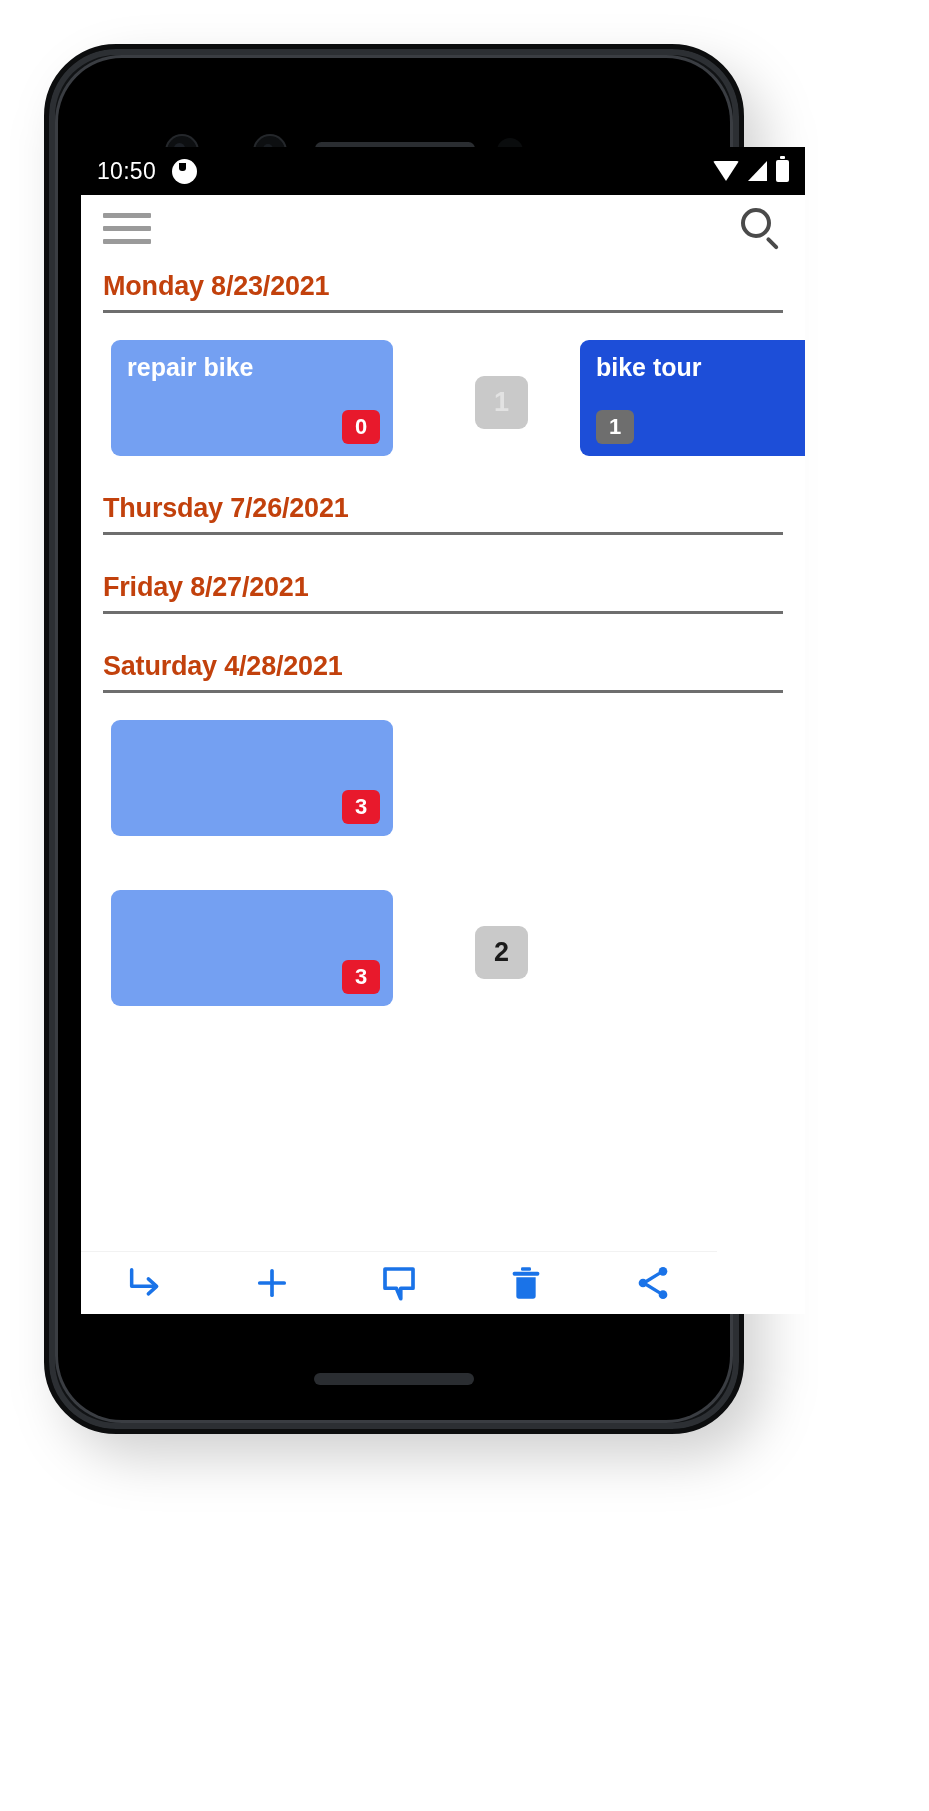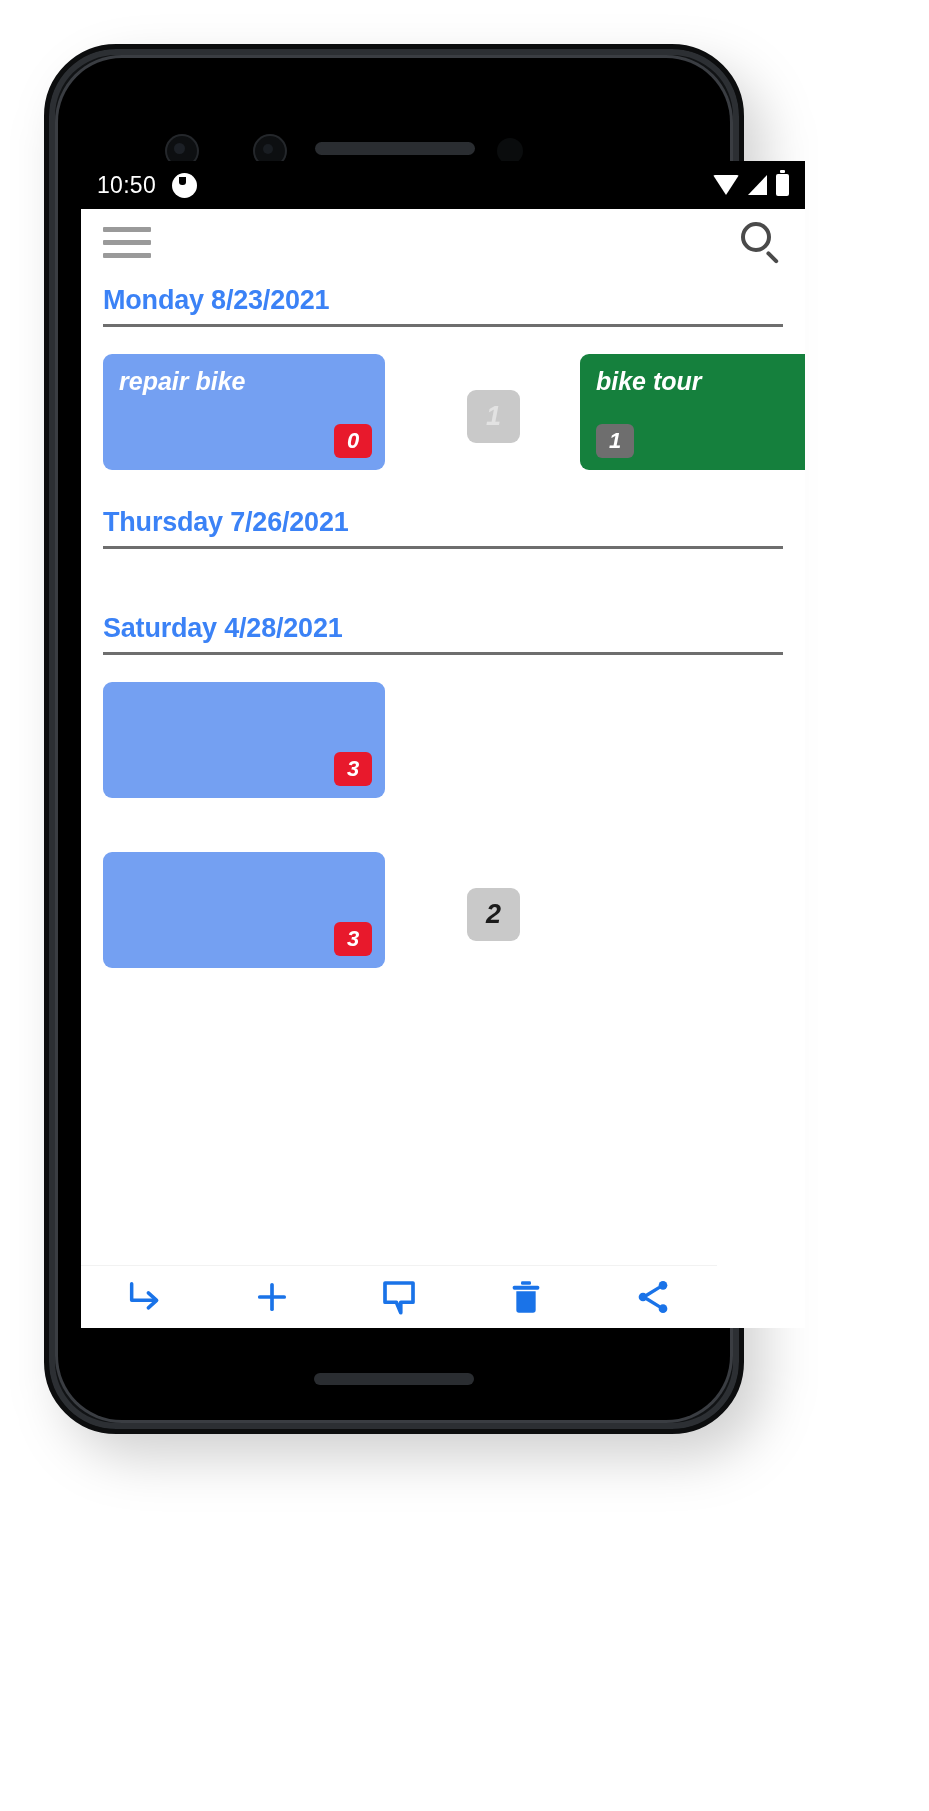--- a/index.html
+++ b/index.html
@@ -47,21 +47,21 @@
   #cam-1 .pupil{position:absolute;left:7px;top:7px;width:11px;height:11px;border-radius:50%;background:#1c2026;}
   #cam-2{left:206px;top:2px;width:30px;height:30px;background:#0d0f11;box-shadow:0 0 0 2px #24272b;}
   #cam-2 .pupil{position:absolute;left:8px;top:8px;width:10px;height:10px;border-radius:50%;background:#191d22;}
   #speaker{left:266px;top:8px;width:160px;height:13px;border-radius:7px;background:#2a2d31;}
   #cam-3{left:448px;top:4px;width:26px;height:26px;background:#0a0c0d;}
   
   #bottom-bar{position:absolute;left:50%;transform:translateX(-50%);bottom:44px;width:160px;height:12px;border-radius:6px;background:#2a2d31;}
 
   
   #screen{
-    position:absolute;left:32px;top:112px;
+    position:absolute;left:32px;top:98px;
     width:724px;height:1167px;
     background:#ffffff;
     overflow:hidden;
   }
 
   
   #status-bar{
     height:48px;background:#000;color:#fff;
     display:flex;align-items:center;
     padding:0 16px;box-sizing:border-box;
@@ -112,37 +112,36 @@
 
   
   #list{
     height:calc(1167px - 48px - 66px - 62px);
     overflow:hidden;position:relative;
   }
   .day-header{
     margin:0 22px;
     padding:10px 0 8px 0;
     border-bottom:3px solid #6e6e6e;
-    color:#3b82f6;
+    color:#c2410c;
     font-size:27px;font-weight:bold;
     letter-spacing:-0.2px;
   }
   .row{
     position:relative;
     height:116px;
-    margin:27px 0 0 0;
-    font-style:italic;
+    margin:27px 0 0 8px;
   }
   .task-card{
     position:absolute;top:0;left:22px;width:282px;height:116px;
     background:#74a0f2;border-radius:9px;
     box-sizing:border-box;padding:14px 16px;
   }
   .task-card.secondary{
-    background:#15803d;left:auto;right:-45px;width:270px;
+    background:#1d4ed8;left:auto;right:-45px;width:270px;
   }
   .task-title{
     color:#ffffff;font-size:25px;font-weight:bold;line-height:1.1;
     white-space:nowrap;
   }
   .badge{
     position:absolute;right:13px;bottom:12px;
     min-width:38px;height:34px;border-radius:6px;
     background:#e8192c;color:#ffffff;
     font-size:22px;font-weight:bold;
@@ -227,20 +226,21 @@
           </div>
           <div class="chip" style="left: 386px;">1</div>
           <div class="task-card secondary">
             <div class="task-title">bike tour</div>
             <div class="badge muted" style="right: auto; left: 16px;">1</div>
           </div>
         </div>
         <div class="spacer"></div>
         <div class="day-header">Thursday 7/26/2021</div>
         <div class="spacer"></div>
+        <div class="day-header">Friday 8/27/2021</div>
         <div class="spacer"></div>
         <div class="day-header">Saturday 4/28/2021</div>
         <div class="row">
           <div class="task-card">
             <div class="badge">3</div>
           </div>
         </div>
         <div class="spacer"></div>
         <div class="row">
           <div class="task-card">

